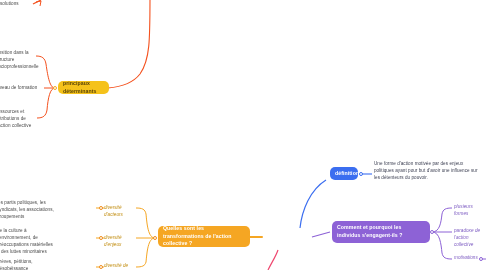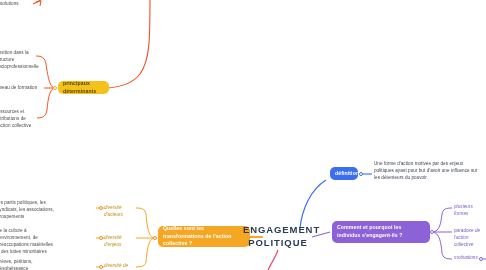--- a/index.html
+++ b/index.html
@@ -155,22 +155,20 @@
   <div class="node leaf amberT" style="left:104px; top:263px; width:40px;">diversité de répertoires</div>
 
   <div class="knob orange" style="left:99px; top:206px;"></div>
   <div class="knob orange" style="left:99px; top:236px;"></div>
   <div class="knob orange" style="left:99px; top:265px;"></div>
 
   <div class="knob orange" style="left:153px; top:236px;"></div>
 
   <div class="node pill orange" style="left:158px; top:226px; width:92px; height:21px;">Quelles sont les transformations de l'action collective ?</div>
 
-  <div id="root-title" style="left:243px; top:224px; width:70px;">ENGAGEMENT
-POLITIQUE</div>
 
   <div class="node pill blue" style="left:330px; top:167px; width:28px; height:13px;">définition</div>
 
   <div class="knob blue" style="left:359px; top:172px;"></div>
 
   <div class="node leaf blueT" style="left:374px; top:161px; width:110px;">Une forme d'action motivée par des enjeux politiques ayant pour but d'avoir une influence sur les détenteurs du pouvoir.</div>
 
   <div class="node pill purple" style="left:332px; top:221px; width:98px; height:22px;">Comment et pourquoi les individus s'engagent-ils ?</div>
 
   <div class="knob purple" style="left:430px; top:230px;"></div>

